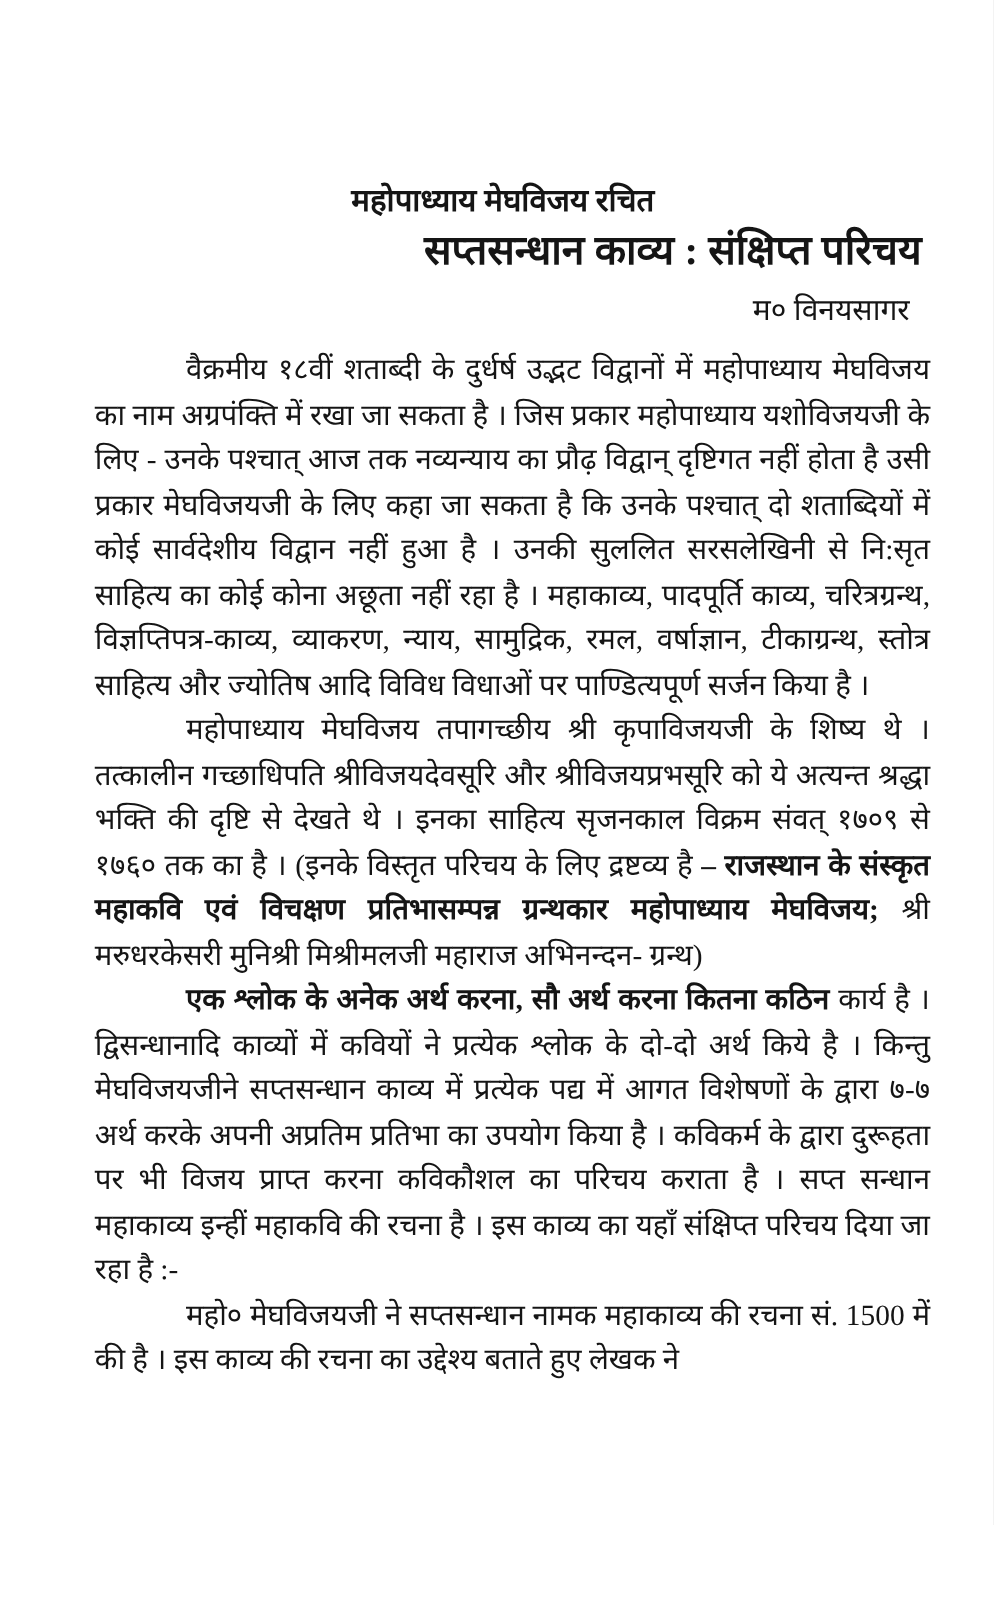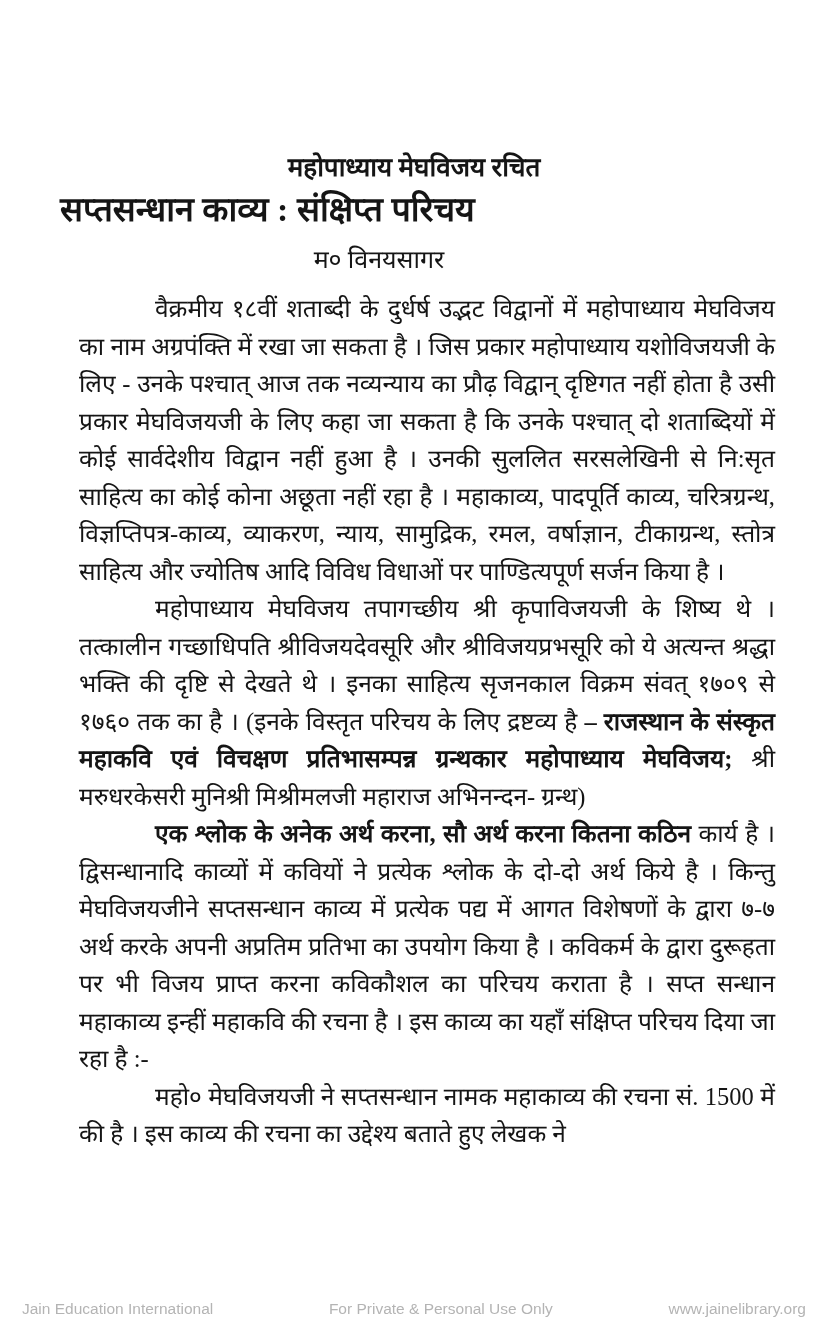--- a/index.html
+++ b/index.html
@@ -13,37 +13,38 @@
     height: 1338px;
     margin: 0 auto;
     background: #ffffff;
     color: #151515;
     font-family: "Liberation Serif", "DejaVu Serif", serif;
     overflow: hidden;
     box-sizing: border-box;
   }
   .header {
     margin-top: 152px;
+    margin-left: 10px;
   }
   .subtitle {
     text-align: center;
     font-weight: 700;
     font-size: 26px;
     line-height: 32px;
     margin: 0 60px;
   }
   .title {
-    text-align: left;
+    text-align: right;
     font-weight: 700;
     font-size: 34px;
     line-height: 44px;
     margin: 4px 60px 0 60px;
   }
   .author {
-    text-align: center;
+    text-align: right;
     font-size: 25px;
     line-height: 32px;
     margin: 12px 70px 0 0;
   }
   .body-text {
     margin: 14px 53px 0 79px;
     font-size: 24.5px;
     line-height: 37.5px;
     text-align: justify;
   }
@@ -80,19 +81,14 @@
     <div class="author">म० विनयसागर</div>
   </div>
 
   <div class="body-text">
     <p><span>वैक्रमीय १८वीं शताब्दी के दुर्धर्ष उद्भट विद्वानों में महोपाध्याय मेघविजय का नाम अग्रपंक्ति में रखा जा सकता है । जिस प्रकार महोपाध्याय यशोविजयजी के लिए - उनके पश्चात् आज तक नव्यन्याय का प्रौढ़ विद्वान् दृष्टिगत नहीं होता है उसी प्रकार मेघविजयजी के लिए कहा जा सकता है कि उनके पश्चात् दो शताब्दियों में कोई सार्वदेशीय विद्वान नहीं हुआ है । उनकी सुललित सरसलेखिनी से नि:सृत साहित्य का कोई कोना अछूता नहीं रहा है । महाकाव्य, पादपूर्ति काव्य, चरित्रग्रन्थ, विज्ञप्तिपत्र-काव्य, व्याकरण, न्याय, सामुद्रिक, रमल, वर्षाज्ञान, टीकाग्रन्थ, स्तोत्र साहित्य और ज्योतिष आदि विविध विधाओं पर पाण्डित्यपूर्ण सर्जन किया है ।</span></p>
     <p><span>महोपाध्याय मेघविजय तपागच्छीय श्री कृपाविजयजी के शिष्य थे । तत्कालीन गच्छाधिपति श्रीविजयदेवसूरि और श्रीविजयप्रभसूरि को ये अत्यन्त श्रद्धा भक्ति की दृष्टि से देखते थे । इनका साहित्य सृजनकाल विक्रम संवत् १७०९ से १७६० तक का है । (इनके विस्तृत परिचय के लिए द्रष्टव्य है </span><span class="bold">– राजस्थान के संस्कृत महाकवि एवं विचक्षण प्रतिभासम्पन्न ग्रन्थकार महोपाध्याय मेघविजय;</span><span> श्री मरुधरकेसरी मुनिश्री मिश्रीमलजी महाराज अभिनन्दन- ग्रन्थ)</span></p>
     <p><span class="bold">एक श्लोक के अनेक अर्थ करना, सौ अर्थ करना कितना कठिन</span><span> कार्य है । द्विसन्धानादि काव्यों में कवियों ने प्रत्येक श्लोक के दो-दो अर्थ किये है । किन्तु मेघविजयजीने सप्तसन्धान काव्य में प्रत्येक पद्य में आगत विशेषणों के द्वारा ७-७ अर्थ करके अपनी अप्रतिम प्रतिभा का उपयोग किया है । कविकर्म के द्वारा दुरूहता पर भी विजय प्राप्त करना कविकौशल का परिचय कराता है । सप्त सन्धान महाकाव्य इन्हीं महाकवि की रचना है । इस काव्य का यहाँ संक्षिप्त परिचय दिया जा रहा है :-</span></p>
     <p><span>महो० मेघविजयजी ने सप्तसन्धान नामक महाकाव्य की रचना सं. 1500 में की है । इस काव्य की रचना का उद्देश्य बताते हुए लेखक ने</span></p>
   </div>
 
-  <div class="footer">
-    <span>Jain Education International</span>
-    <span>For Private &amp; Personal Use Only</span>
-    <span>www.jainelibrary.org</span>
-  </div>
 
 </div>
 
 </body></html>

